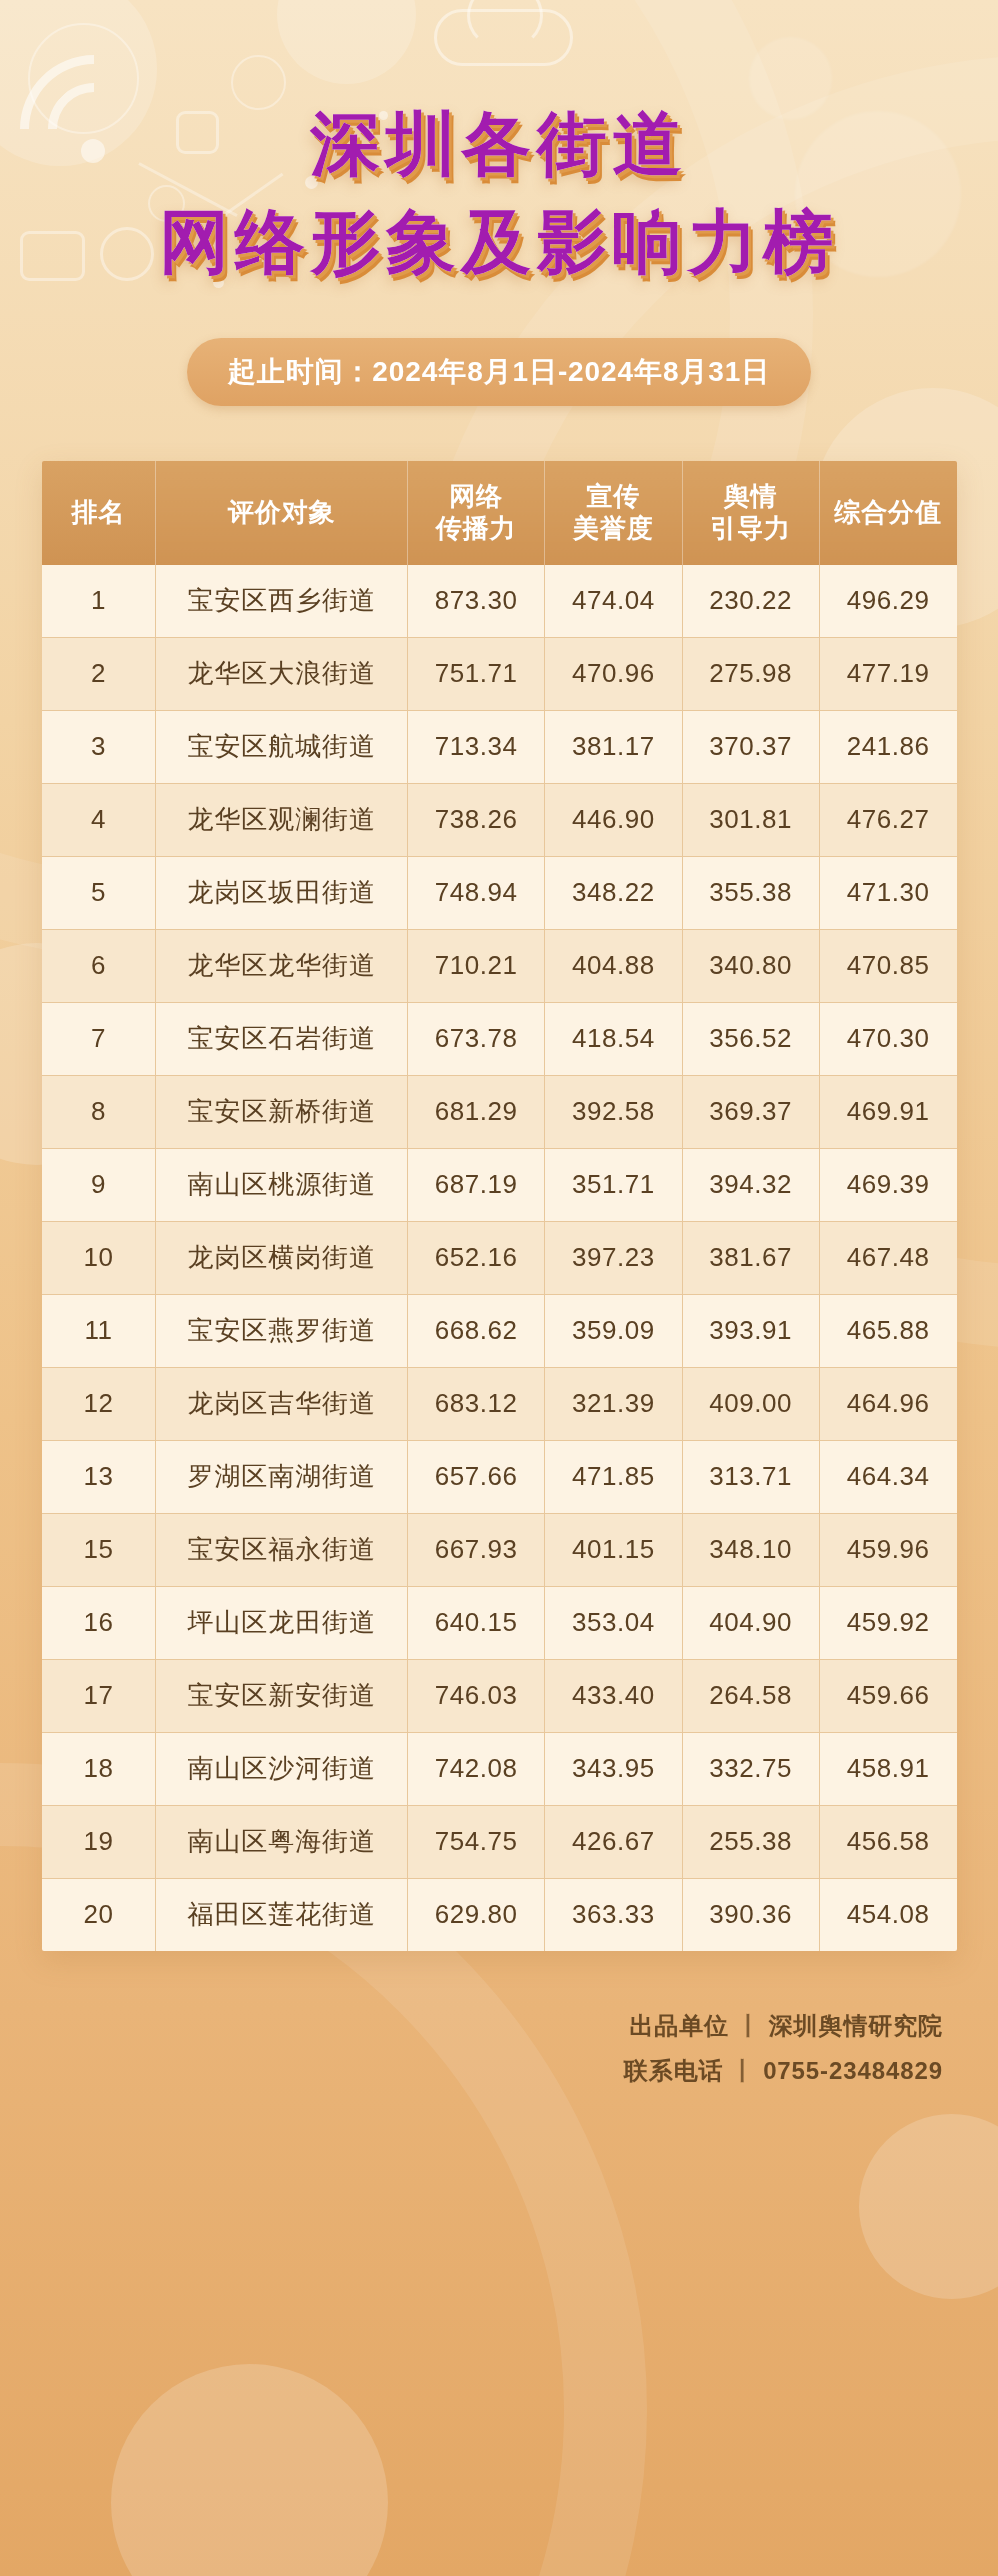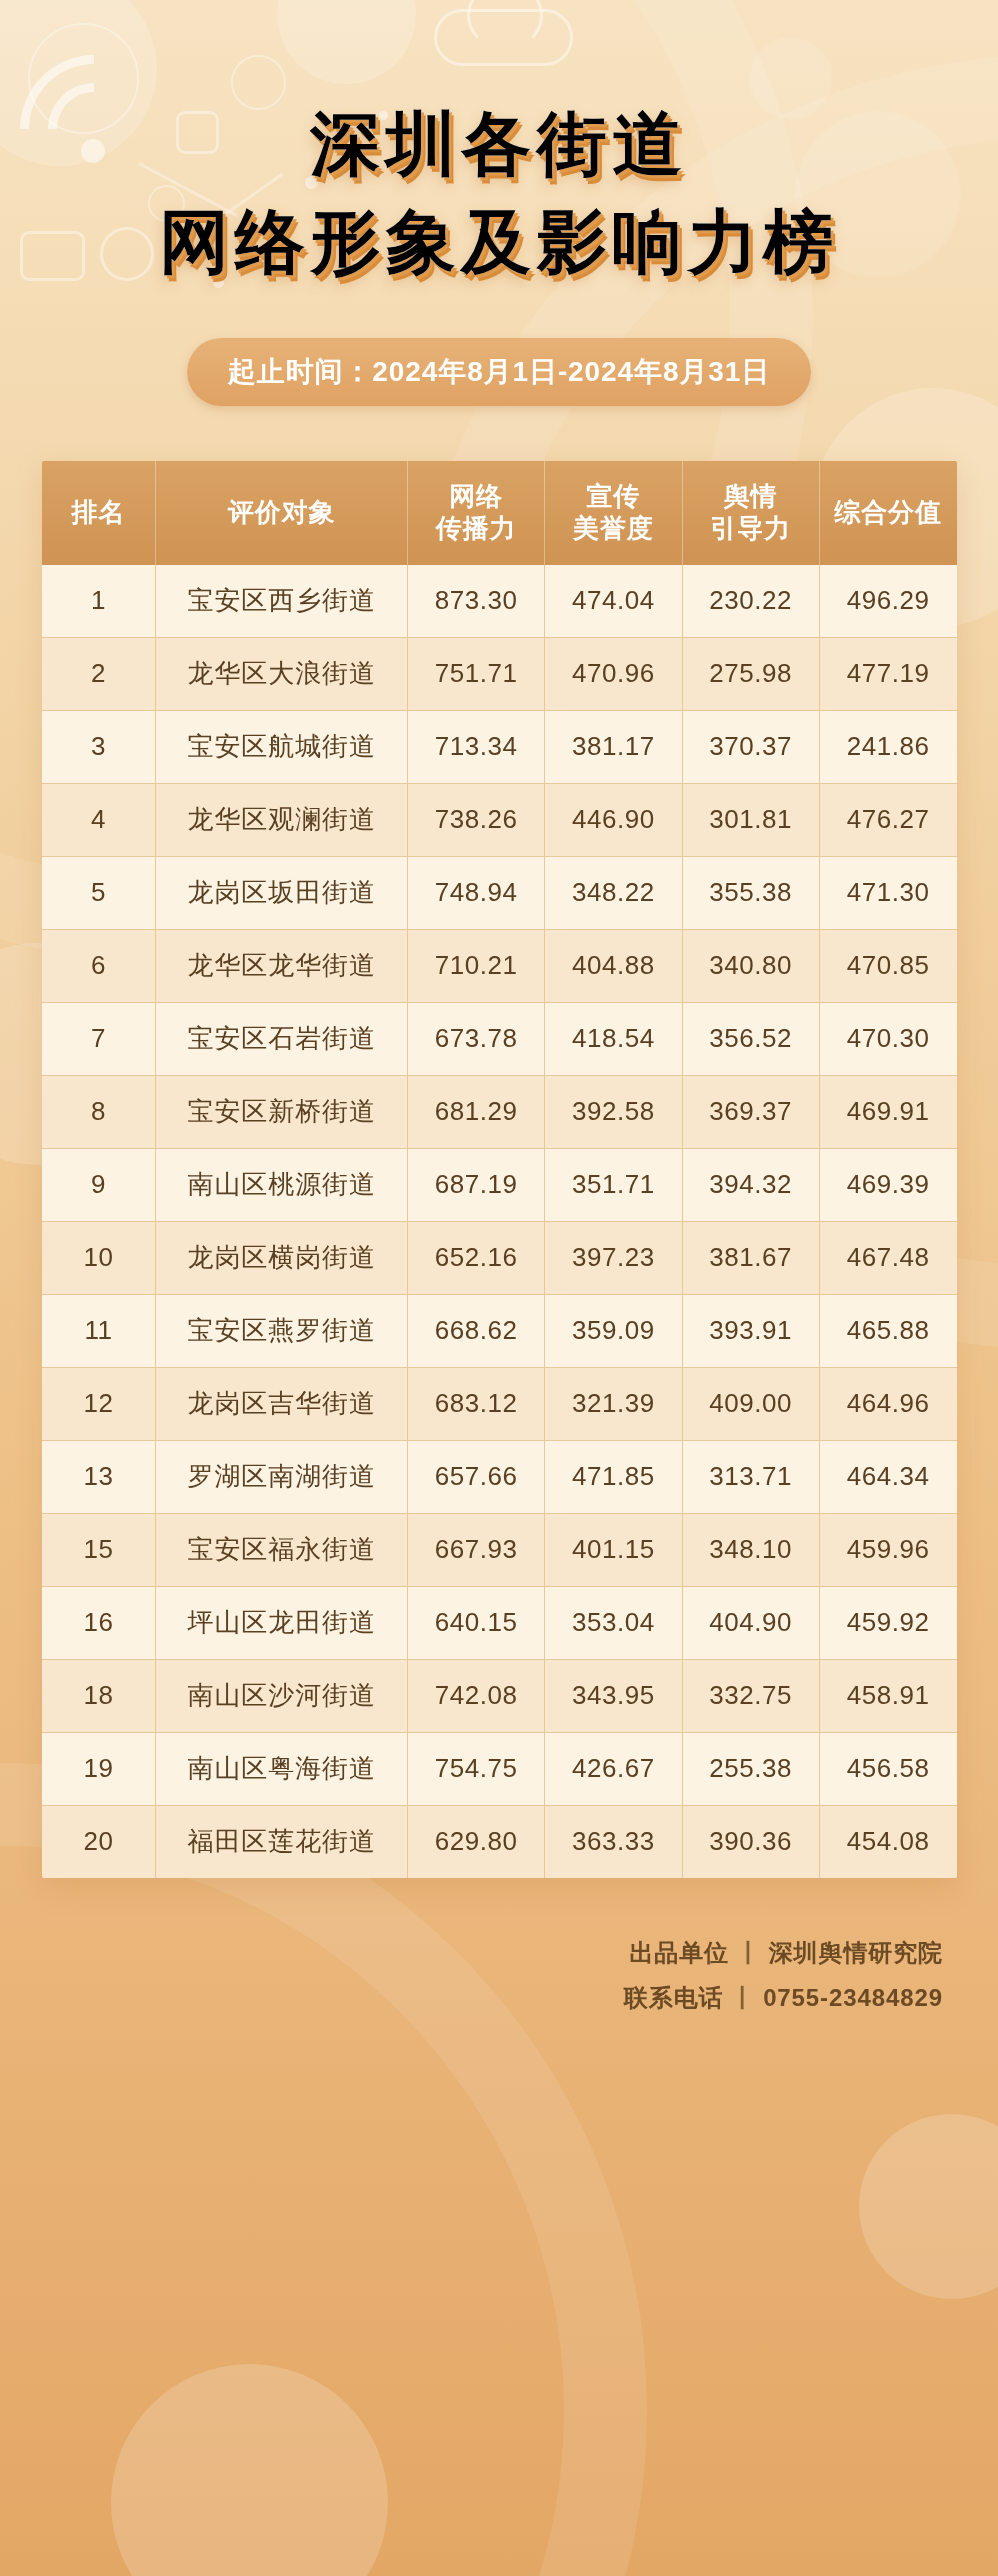--- a/index.html
+++ b/index.html
@@ -68,21 +68,21 @@
 
   
   .header {
     position: relative;
     padding-top: 102px;
     text-align: center;
   }
   .title-line {
     font-family: "DejaVu Sans", "Liberation Sans", sans-serif;
     font-weight: bold;
-    color: #000000;
+    color: #a21caf;
     letter-spacing: 5.5px;
     line-height: 1.22;
     text-shadow:
       0 0 0 #fff,
       2.8px 2.8px 0 #e09a4a,
       4.6px 5.5px 0 #d98c39,
       0 7.4px 13px rgba(180,110,40,0.35);
   }
   .title-line.l1 { font-size: 70px; }
   .title-line.l2 { font-size: 70px; margin-top: 13px; }
@@ -345,20 +345,28 @@
         </tr>
         <tr>
           <td>16</td>
           <td class="name">坪山区龙田街道</td>
           <td>640.15</td>
           <td>353.04</td>
           <td>404.90</td>
           <td>459.92</td>
         </tr>
         <tr>
+          <td>17</td>
+          <td class="name">宝安区新安街道</td>
+          <td>746.03</td>
+          <td>433.40</td>
+          <td>264.58</td>
+          <td>459.66</td>
+        </tr>
+        <tr>
           <td>18</td>
           <td class="name">南山区沙河街道</td>
           <td>742.08</td>
           <td>343.95</td>
           <td>332.75</td>
           <td>458.91</td>
         </tr>
         <tr>
           <td>19</td>
           <td class="name">南山区粤海街道</td>

